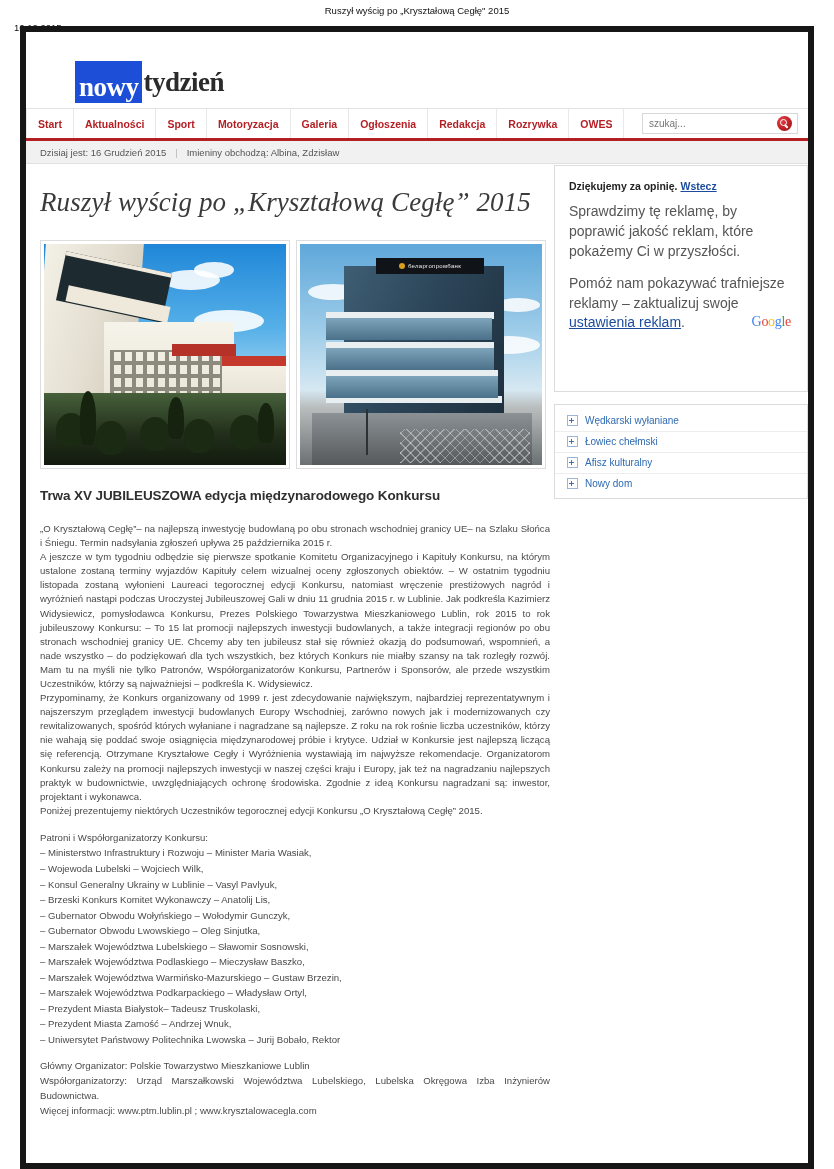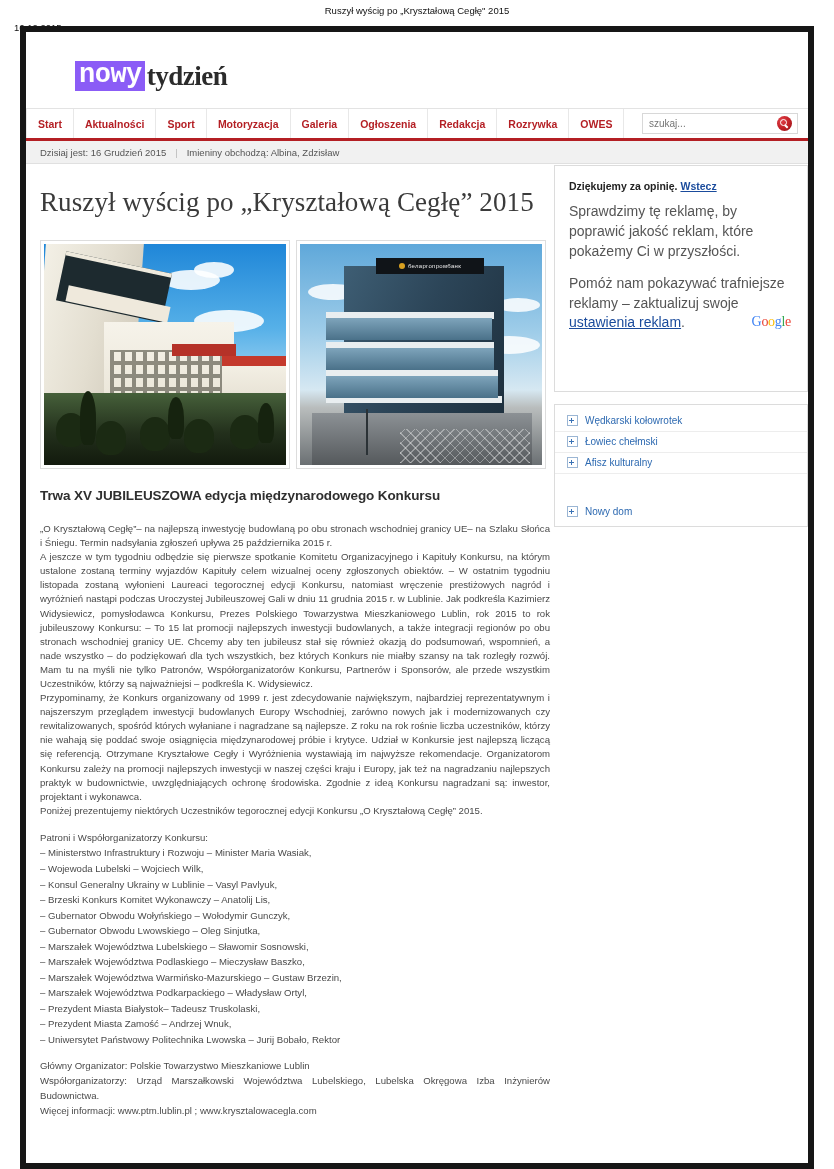--- a/index.html
+++ b/index.html
@@ -43,24 +43,23 @@
   .masthead{height:76px;background:#fff;position:relative;}
   .logo{
     position:absolute;left:49px;top:29px;
     display:flex;align-items:center;
     font-family:"Liberation Serif", serif;
     font-weight:bold;
     font-size:27px;
     letter-spacing:-0.5px;
   }
   .logo .l-red{
-    background:#8b5cf6;color:#fff;
-    padding:1px 3px 2px 4px;
+    background:#1d4ed8;color:#fff;
+    padding:13px 3px 2px 4px;
     line-height:1;
-    font-family:Liberation Mono, monospace;
   }
   .logo .l-dark{color:#2b2b2b;padding-left:2px;line-height:1;}
 
   
   .navwrap{
     border-top:1px solid #e3e3e3;
     border-bottom:3px solid #b41f24;
     background:#fff;
     height:29px;
     display:flex;align-items:stretch;
@@ -123,20 +122,21 @@
   .aside{width:254px;margin-left:4px;box-sizing:border-box;}
 
   h1.headline{
     font-family:"Liberation Serif", serif;
     font-weight:normal;
     font-size:27px;
     line-height:1.22;
     color:#3b3b3b;
     margin:22px 0 0 0;
     letter-spacing:0.1px;
+    font-style:italic;
   }
 
   .photos{
     display:flex;gap:6px;margin-top:21px;
   }
   .photo{
     border:1px solid #ddd;padding:3px;background:#fff;
     box-sizing:border-box;
   }
   .photo .img{width:100%;height:100%;display:block;}
@@ -194,21 +194,21 @@
     border:1px solid #dcdcdc;border-top:none;
     background:#fff;width:254px;box-sizing:border-box;
     margin-top:12px;border-top:1px solid #dcdcdc;
     padding:6px 0 4px 0;
   }
   .linkrow{
     display:flex;align-items:center;
     padding:4px 12px 5px 12px;
     border-bottom:1px solid #ededed;
   }
-  .linkrow:last-child{border-bottom:none;margin-top:28px;}
+  .linkrow:last-child{border-bottom:none;}
   .plus-ico{
     width:9px;height:9px;border:1px solid #9bb6d4;
     margin-right:7px;position:relative;flex:0 0 auto;
     background:#fff;
   }
   .plus-ico:before{
     content:"";position:absolute;left:1px;top:3.5px;width:5px;height:1px;background:#3a72b5;
   }
   .plus-ico:after{
     content:"";position:absolute;left:3px;top:1.5px;width:1px;height:5px;background:#3a72b5;
@@ -457,21 +457,21 @@
           <a href="#">Wstecz</a>
         </div>
         <p>Sprawdzimy tę reklamę, by poprawić jakość reklam, które pokażemy Ci w przyszłości.</p>
         <p><span>Pomóż nam pokazywać trafniejsze reklamy – zaktualizuj swoje </span><a href="#">ustawienia reklam</a><span>.</span></p>
         <div class="google"><span class="g1">G</span><span class="g2">o</span><span class="g3">o</span><span class="g4">g</span><span class="g5">l</span><span class="g6">e</span></div>
       </div>
 
       <div class="linkbox">
         <div class="linkrow">
           <span class="plus-ico"></span>
-          <a href="#">Wędkarski kołowrotek</a>
+          <a href="#">Wędkarski wyłaniane</a>
         </div>
         <div class="linkrow">
           <span class="plus-ico"></span>
           <a href="#">Łowiec chełmski</a>
         </div>
         <div class="linkrow">
           <span class="plus-ico"></span>
           <a href="#">Afisz kulturalny</a>
         </div>
         <div class="linkrow">

